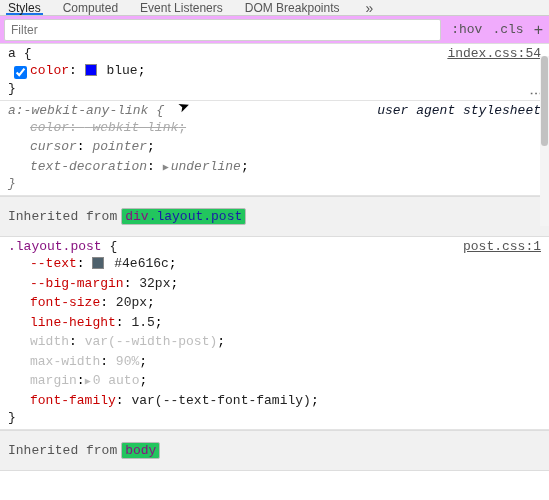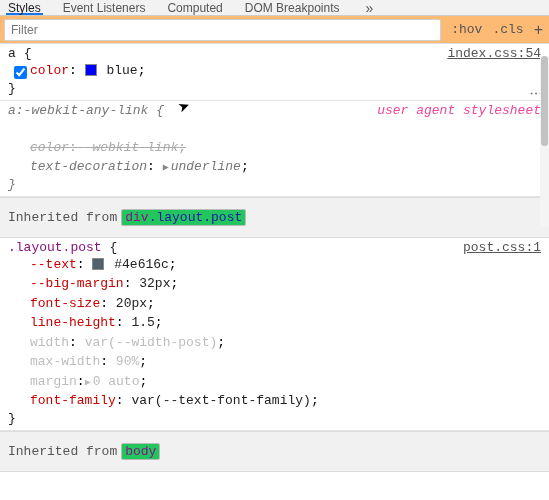--- a/index.html
+++ b/index.html
@@ -35,21 +35,21 @@
     color: #222;
     box-shadow: inset 0 -2px 0 #1a73e8;
   }
   .tabs .more { margin-left: 6px; color: #555; font-size: 14px; }
   
   .filter-row {
     display: flex;
     align-items: center;
     height: 28px;
     border-bottom: 1px solid #ddd;
-    background: #fdba74;
+    background: #f0abfc;
   }
   .filter-input {
     flex: 1;
     height: 22px;
     margin: 0 4px;
     border: 1px solid #d0d0d0;
     border-radius: 2px;
     padding: 0 6px;
     font-size: 12px;
     color: #555;
@@ -71,21 +71,21 @@
     right: 8px;
     top: 2px;
     color: #555;
     text-decoration: underline;
     cursor: pointer;
   }
   .rule .ua {
     position: absolute;
     right: 8px;
     top: 2px;
-    color: #ec4899;
+    color: #0f172a;
     font-style: italic;
   }
   .sel { color: #222; }
   .sel .tag { color: #881280; }
   .brace { color: #222; }
   .decl { padding-left: 22px; line-height: 1.5; position: relative; }
   .decl .chk {
     position: absolute;
     left: 2px;
     top: 2px;
@@ -99,21 +99,21 @@
     width: 12px;
     height: 12px;
     border: 1px solid #888;
     vertical-align: -2px;
     margin-right: 2px;
   }
   .ua-rule .prop { color: #777; font-style: italic; }
   .ua-rule .val { color: #777; font-style: italic; }
   .ua-rule .sel { color: #777; font-style: italic; }
   .ua-rule .brace { color: #777; font-style: italic; }
-  .strike { text-decoration: line-through; color: #aaa !important; margin-top: 20px; }
+  .strike { text-decoration: line-through; color: #aaa !important; }
   .strike .prop, .strike .val { color: #aaa !important; }
   .tri { color: #888; font-size: 10px; display:inline-block; margin-right:2px; }
   .dimmed .prop { color: #bdbdbd; }
   .dimmed .val { color: #bdbdbd; }
   .dimmed .tri { color: #bdbdbd; }
   .kebab {
     position: absolute;
     right: 6px;
     bottom: 2px;
     color: #666;
@@ -167,22 +167,22 @@
     color: #000;
     transform: rotate(-20deg);
     pointer-events: none;
   }
 </style>
 </head>
 <body>
 
 <div class="tabs">
   <div class="tab active">Styles</div>
+  <div class="tab">Computed</div>
   <div class="tab">Event Listeners</div>
-  <div class="tab">Computed</div>
   <div class="tab">DOM Breakpoints</div>
   <div class="more">»</div>
 </div>
 
 <div class="filter-row">
   <input class="filter-input" placeholder="Filter" style="">
   <div class="side-btns">
     <span class="mono">:hov</span>
     <span class="mono">.cls</span>
     <span class="plus">+</span>
@@ -210,20 +210,23 @@
   <div class="rule ua-rule">
     <span class="ua">user agent stylesheet</span>
     <div>
       <span class="sel">a:-webkit-any-link</span>
       <span class="brace"> <span>{</span></span>
     </div>
     <div class="decl strike">
       <span class="prop">color</span><span>: </span><span class="val">-webkit-link</span><span>;</span>
     </div>
     <div class="decl">
+      <span class="prop">cursor</span><span>: </span><span class="val">pointer</span><span>;</span>
+    </div>
+    <div class="decl">
       <span class="prop">text-decoration</span><span>: </span><span class="tri">▶</span><span class="val">underline</span><span>;</span>
     </div>
     <div><span class="brace">}</span></div>
   </div>
 
   <div class="inh mono">
     <span>Inherited from</span>
     <span class="badge">
       <span class="b-tag">div</span><span class="b-cls">.layout.post</span>
     </span>

